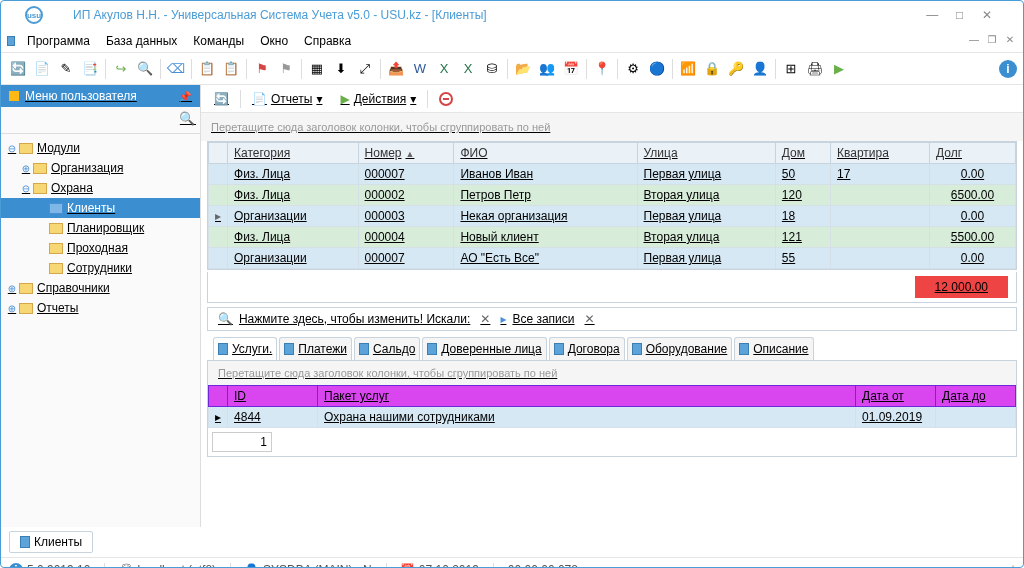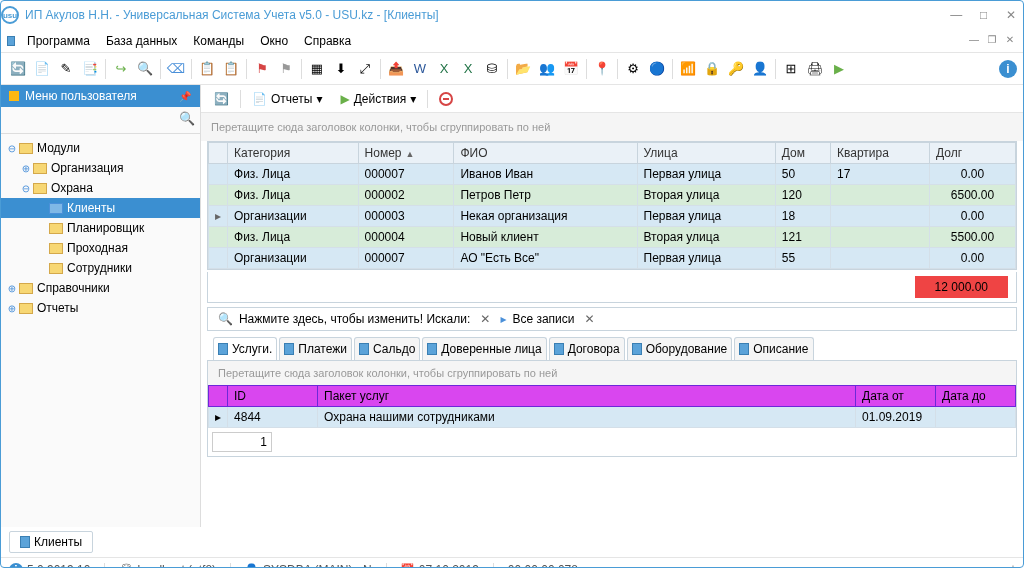--- a/index.html
+++ b/index.html
@@ -1,30 +1,30 @@
 <!DOCTYPE html>
 <html><head>
 <meta charset="utf-8">
 <style>
 * { box-sizing: border-box; margin: 0; padding: 0; font-family: Tahoma, Arial, sans-serif; font-size: 12px; }
 body { background: #fff; width: 1024px; height: 568px; overflow: hidden; border: 1px solid #4a9cd6; border-radius: 4px; }
-.titlebar { display: flex; align-items: center; height: 28px; padding: 0 0; color: #4a9cd6; font-size: 14px; }
+.titlebar { display: flex; align-items: center; height: 28px; padding: 0 24px; color: #4a9cd6; font-size: 14px; gap: 24px; }
 .titlebar .logo { width: 18px; height: 18px; border: 2px solid #4a9cd6; border-radius: 50%; display: inline-flex; align-items: center; justify-content: center; font-size: 8px; color: #4a9cd6; margin-right: 6px; font-weight: bold; }
 .titlebar .spacer { flex: 1; }
 .winbtns span { display: inline-block; width: 24px; text-align: center; color: #888; cursor: pointer; }
 .menubar { display: flex; align-items: center; height: 24px; padding: 0 6px; border-bottom: 1px solid #e5e5e5; }
 .menubar .sq { width: 8px; height: 10px; background: #5ba3d9; margin-right: 4px; border:1px solid #3a7fb3; }
 .menubar .mitem { padding: 2px 8px; cursor: pointer; }
 .menubar .rbtns { margin-left: auto; display: flex; gap: 4px; }
 .menubar .rbtns span { width: 14px; height: 14px; display: inline-block; color: #888; font-size: 10px; text-align: center; }
 .toolbar { display: flex; align-items: center; height: 32px; padding: 2px 6px; gap: 2px; border-bottom: 1px solid #e5e5e5; flex-wrap: nowrap; overflow: hidden; }
 .toolbar .tb { width: 22px; height: 22px; display: inline-flex; align-items: center; justify-content: center; border: 1px solid transparent; border-radius: 2px; font-size: 13px; }
 .toolbar .sep { width: 1px; height: 20px; background: #ddd; margin: 0 2px; }
 .toolbar .info { margin-left: auto; width: 18px; height: 18px; border-radius: 50%; background: #3b8fd1; color: #fff; display: flex; align-items: center; justify-content: center; font-weight: bold; }
-.main { display: flex; height: 442px; }
+.main { display: flex; height: 442px; text-decoration: underline; }
 .sidebar { width: 200px; background: #fafafa; border-right: 1px solid #ddd; display: flex; flex-direction: column; }
 .sidehead { background: #3b8fd1; color: #fff; padding: 4px 8px; display: flex; align-items: center; }
 .sidehead .sq2 { width: 10px; height: 10px; background: #fdb813; margin-right: 6px; }
 .sidehead .pin { margin-left: auto; font-size: 10px; }
 .searchbar { padding: 4px; border-bottom: 1px solid #ddd; display: flex; }
 .searchbar input { flex: 1; border: none; padding: 2px 4px; background: transparent; }
 .searchbar .mag { color: #4a90d9; font-size: 13px; }
 .tree { padding: 4px 0; }
 .tree-row { display: flex; align-items: center; padding: 3px 4px; cursor: pointer; }
 .tree-row.selected { background: #3b8fd1; color: #fff; }

